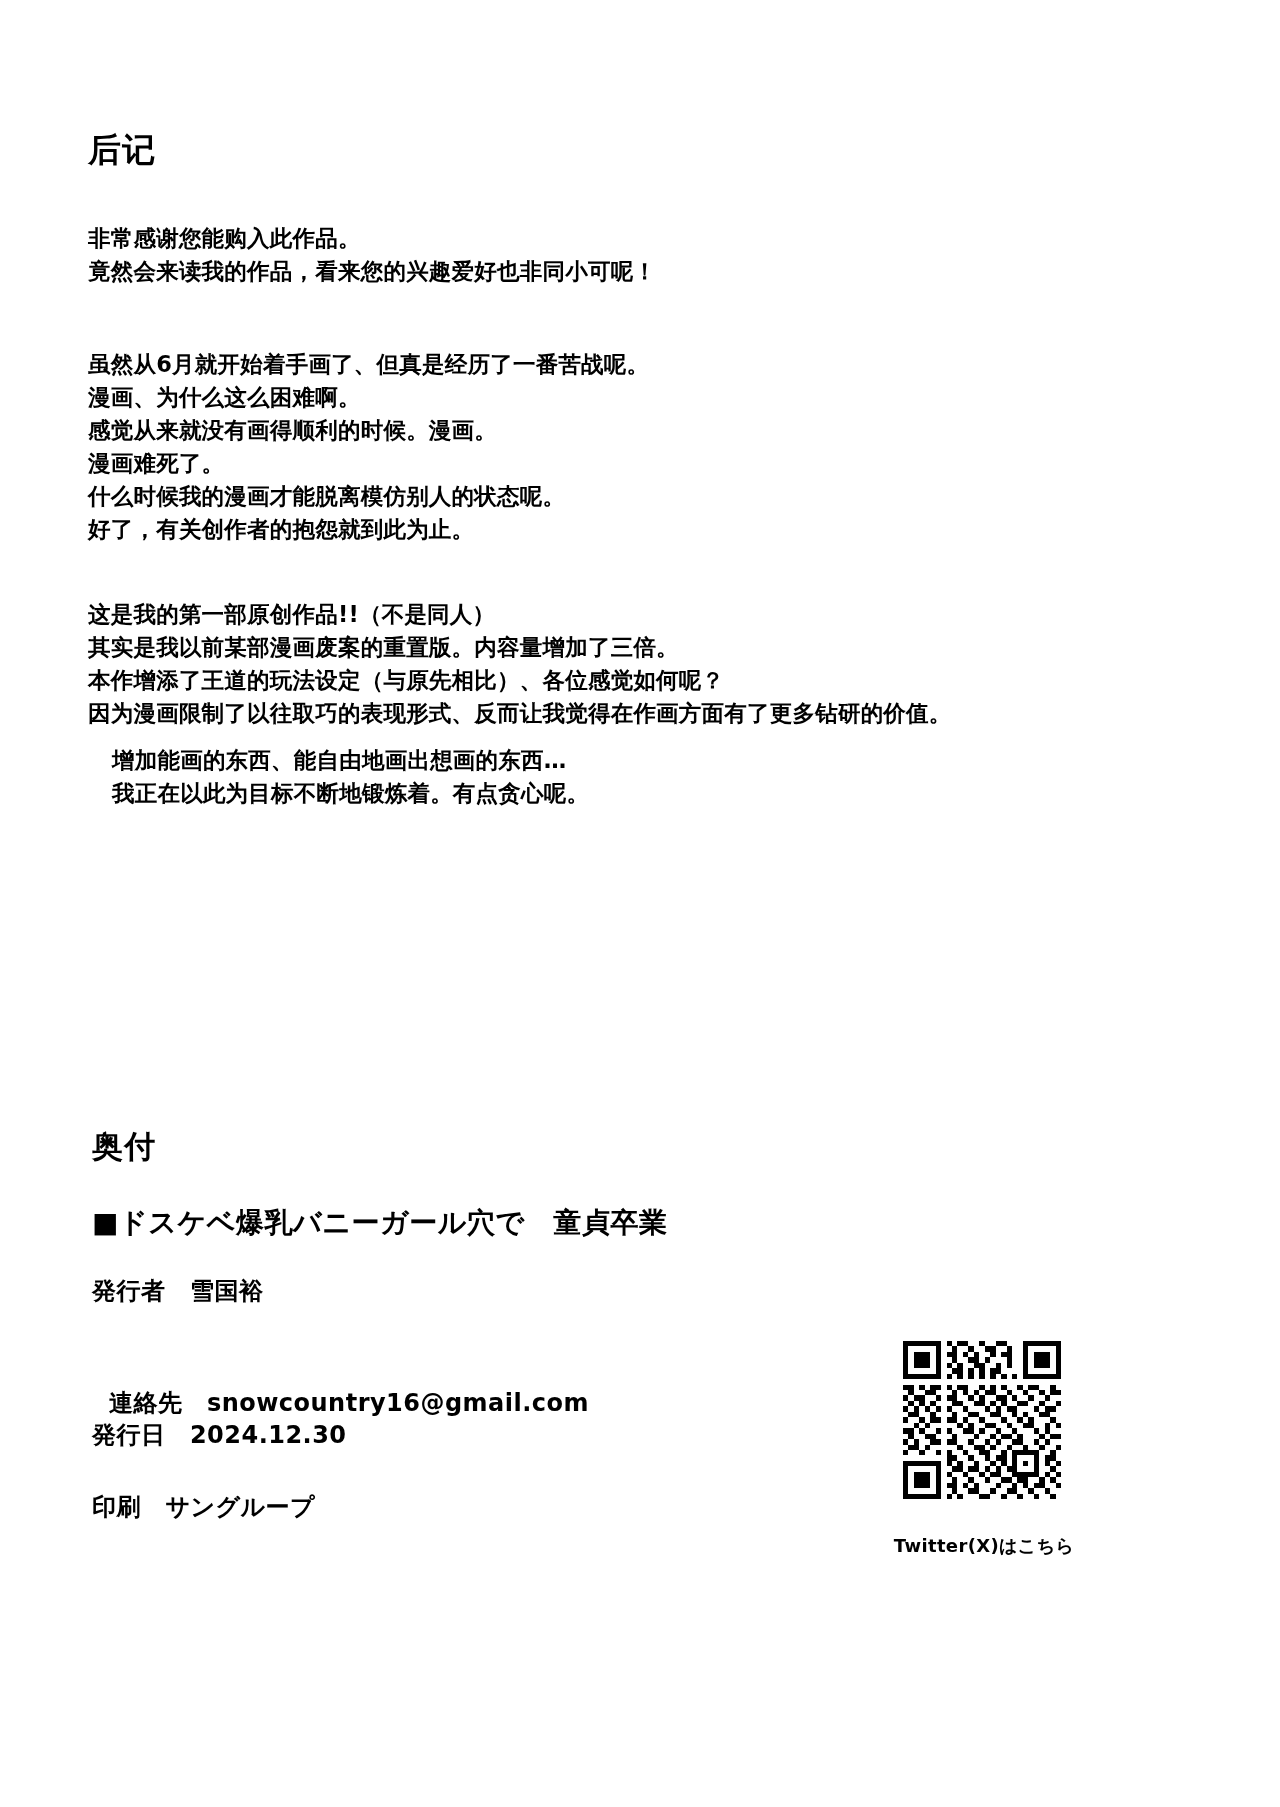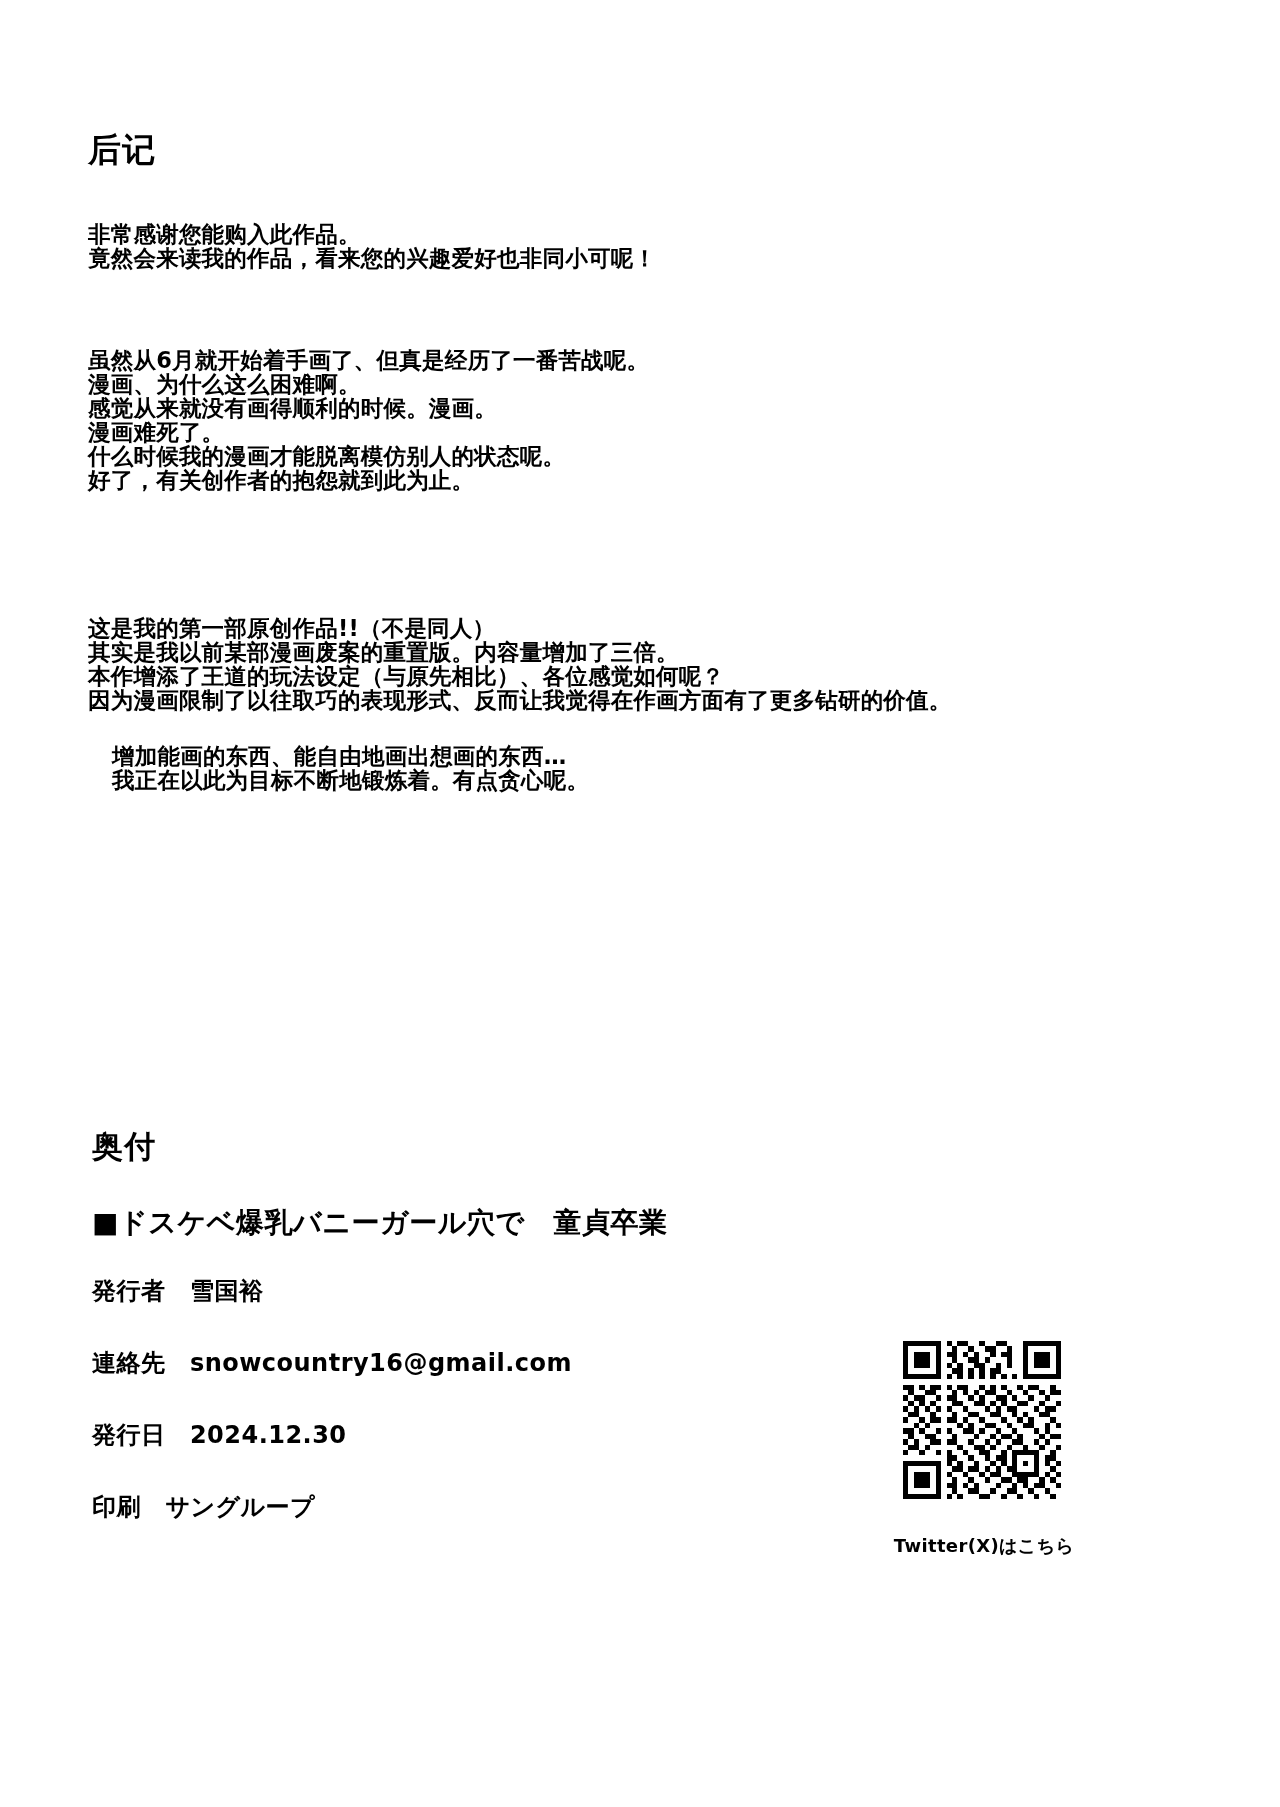--- a/index.html
+++ b/index.html
@@ -26,27 +26,27 @@
     top: 128px;
     font-size: 33px;
     font-weight: bold;
     letter-spacing: 0.04em;
   }
   .block {
     position: absolute;
     left: 88px;
     font-size: 22.5px;
     font-weight: bold;
-    line-height: 24px;
+    line-height: 33px;
     letter-spacing: 0.01em;
     white-space: pre-wrap;
   }
   .b1 { top: 222px; }
   .b2 { top: 348px; }
-  .b3 { top: 598px; margin-top: 18px; }
+  .b3 { top: 598px; }
   .b4 { top: 744px; margin-left: 24px; }
 
   .colophon-title {
     position: absolute;
     left: 92px;
     top: 1126px;
     font-size: 31px;
     font-weight: bold;
     letter-spacing: 0.04em;
   }
@@ -60,21 +60,21 @@
   }
   .colo-row {
     position: absolute;
     left: 92px;
     font-size: 24px;
     font-weight: bold;
     letter-spacing: 0.02em;
     white-space: pre;
   }
   .r1 { top: 1275px; }
-  .r2 { top: 1347px; }
+  .r2 { top: 1387px; margin-left: 17px; }
   .r3 { top: 1419px; }
   .r4 { top: 1491px; }
 
   .qr-wrap {
     position: absolute;
     left: 903px;
     top: 1341px;
     width: 158px;
     height: 158px;
   }

